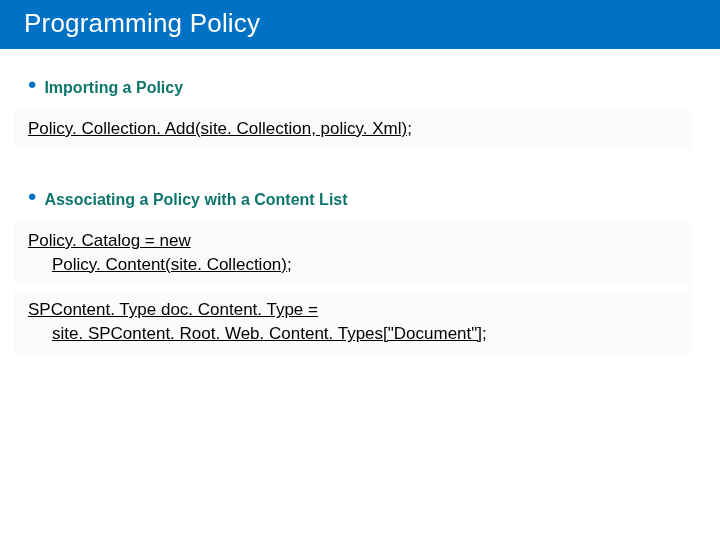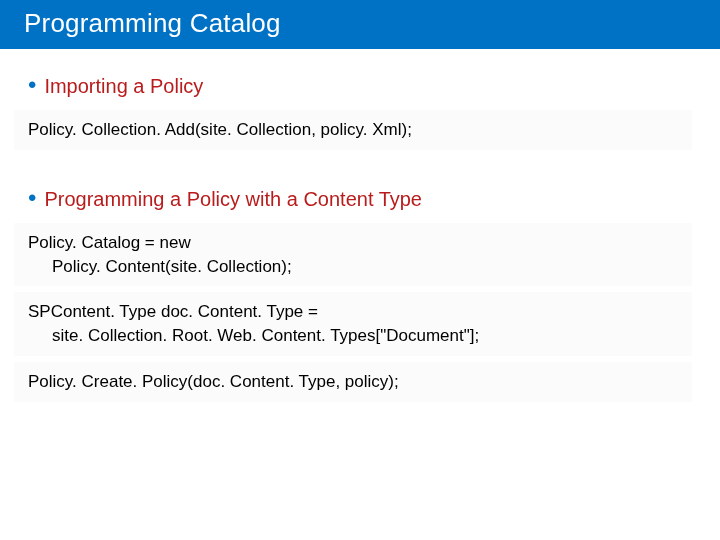--- a/index.html
+++ b/index.html
@@ -10,48 +10,48 @@
     color: #fff;
     padding: 8px 24px 10px 24px;
     font-size: 26px;
     font-weight: 300;
     letter-spacing: 0.2px;
   }
   .body { padding: 18px 28px 0 28px; }
   .bullet-row { display: flex; align-items: baseline; margin-top: 6px; margin-bottom: 12px; }
   .bullet-row.second { margin-top: 36px; }
   .bullet-dot { color: #0072c6; font-size: 24px; margin-right: 8px; line-height: 1; }
-  .bullet-text { color: #b91c1c; font-size: 20px; font-weight: 400; }
+  .bullet-text { color: #0f766e; font-size: 16px; font-weight: 700; }
   .code {
     background: #fbfbfb;
     font-family: Tahoma, "Segoe UI", Arial, sans-serif;
     font-size: 17px;
     color: #000;
     padding: 8px 0 8px 14px;
     margin-left: -14px;
     margin-bottom: 6px;
     line-height: 1.4;
+    text-decoration: underline;
   }
   .code .indent { display: block; padding-left: 24px; }
 </style>
 </head>
 <body>
 
 <div class="slide">
-  <div class="titlebar">Programming Catalog</div>
+  <div class="titlebar">Programming Policy</div>
   <div class="body">
 
     <div class="bullet-row">
       <span class="bullet-dot">•</span>
       <span class="bullet-text">Importing a Policy</span>
     </div>
     <div class="code" id="code-0-0">Policy. Collection. Add(site. Collection, policy. Xml);</div>
 
     <div class="bullet-row second">
       <span class="bullet-dot">•</span>
-      <span class="bullet-text">Programming a Policy with a Content Type</span>
+      <span class="bullet-text">Associating a Policy with a Content List</span>
     </div>
     <div class="code" id="code-1-0">Policy. Catalog = new<span class="indent">Policy. Content(site. Collection);</span></div>
-    <div class="code" id="code-1-2">SPContent. Type doc. Content. Type =<span class="indent">site. Collection. Root. Web. Content. Types["Document"];</span></div>
-    <div class="code" id="code-1-3">Policy. Create. Policy(doc. Content. Type, policy);</div>
+    <div class="code" id="code-1-2">SPContent. Type doc. Content. Type =<span class="indent">site. SPContent. Root. Web. Content. Types["Document"];</span></div>
 
   </div>
 </div>
 
 </body></html>

